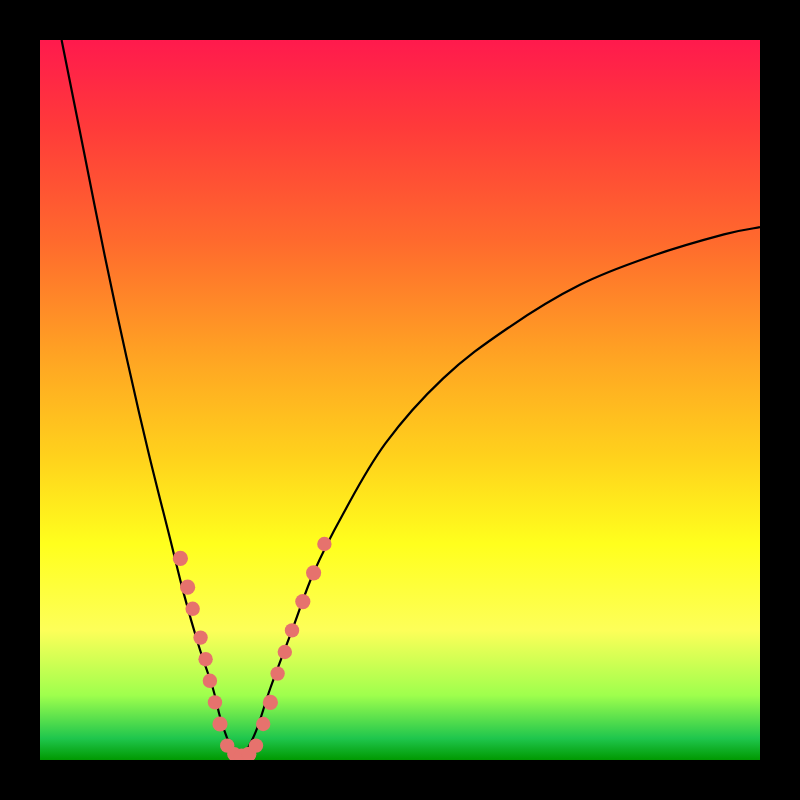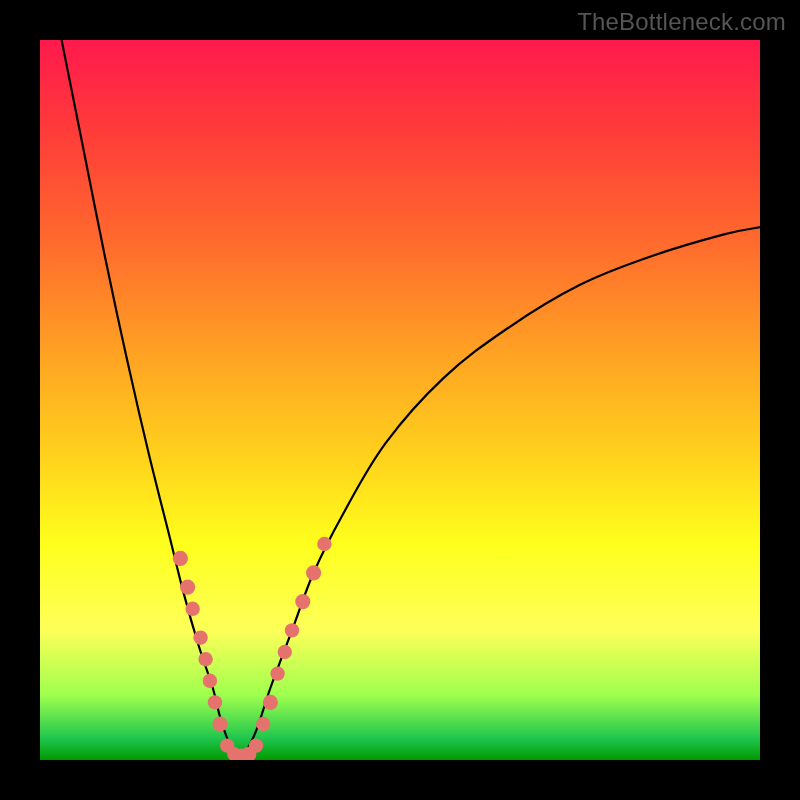--- a/index.html
+++ b/index.html
@@ -51,21 +51,20 @@
     font-size: 24px;
     font-weight: 400;
     letter-spacing: 0.2px;
   }
 </style>
 </head>
 <body>
 
 <div class="stage">
 
-  <div class="watermark">TheBottleneck.com</div>
 
   <div class="plot-area">
     <svg class="curve-svg" viewBox="0 0 720 720" preserveAspectRatio="none">
       <path id="left-arm-path" fill="none" stroke="#000000" stroke-width="2.2" d="M 21.60 0.00 C 25.49 19.44, 35.42 69.12, 43.20 108.00 C 50.98 146.88, 57.02 178.42, 64.80 216.00 C 72.58 253.58, 78.62 281.81, 86.40 316.80 C 94.18 351.79, 100.22 378.00, 108.00 410.40 C 115.78 442.80, 123.12 470.88, 129.60 496.80 C 136.08 522.72, 138.82 534.96, 144.00 554.40 C 149.18 573.84, 153.22 587.95, 158.40 604.80 C 163.58 621.65, 168.91 635.04, 172.80 648.00 C 176.69 660.96, 177.41 667.73, 180.00 676.80 C 182.59 685.87, 184.61 691.92, 187.20 698.40 C 189.79 704.88, 191.81 708.91, 194.40 712.80 C 196.99 716.69, 200.30 718.70, 201.60 720.00"></path>
       <path id="right-arm-path" fill="none" stroke="#000000" stroke-width="2.2" d="M 201.60 720.00 C 204.19 714.82, 210.82 704.16, 216.00 691.20 C 221.18 678.24, 223.92 666.14, 230.40 648.00 C 236.88 629.86, 244.22 611.14, 252.00 590.40 C 259.78 569.66, 264.53 553.54, 273.60 532.80 C 282.67 512.06, 289.44 498.53, 302.40 475.20 C 315.36 451.87, 327.46 427.82, 345.60 403.20 C 363.74 378.58, 381.17 359.14, 403.20 338.40 C 425.23 317.66, 443.38 304.85, 468.00 288.00 C 492.62 271.15, 514.08 257.76, 540.00 244.80 C 565.92 231.84, 586.08 225.07, 612.00 216.00 C 637.92 206.93, 664.56 199.58, 684.00 194.40 C 703.44 189.22, 713.52 188.50, 720.00 187.20"></path>
       <g id="beads-group">
           <circle cx="140.40" cy="518.40" r="7.6" fill="#e6726d" stroke="#c9524f" stroke-width="0"></circle>
           <circle cx="147.60" cy="547.20" r="7.6" fill="#e6726d" stroke="#c9524f" stroke-width="0"></circle>
           <circle cx="152.64" cy="568.80" r="7.2" fill="#e6726d" stroke="#c9524f" stroke-width="0"></circle>
           <circle cx="160.56" cy="597.60" r="7.2" fill="#e6726d" stroke="#c9524f" stroke-width="0"></circle>

